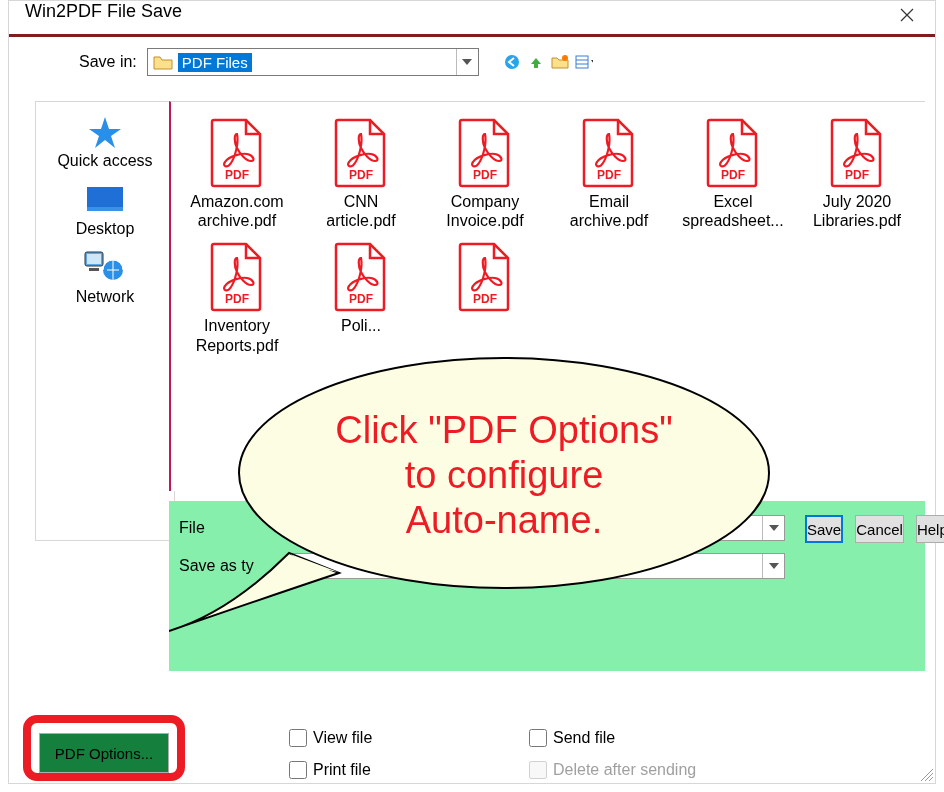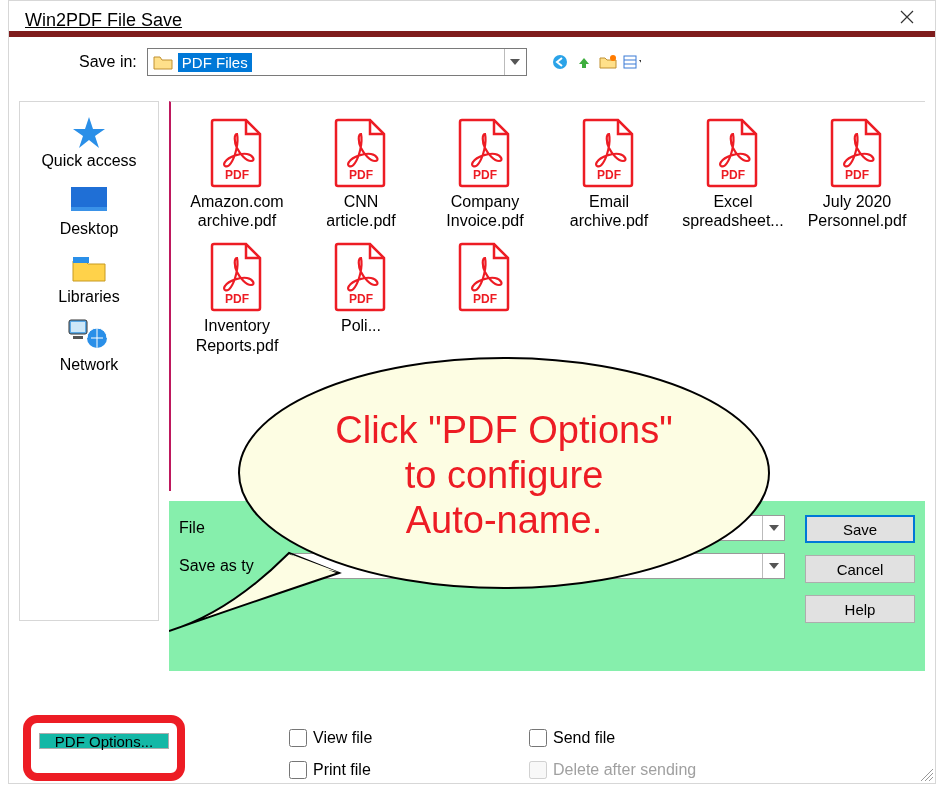--- a/index.html
+++ b/index.html
@@ -14,45 +14,44 @@
     position: relative;
   }
   .dialog {
     position: absolute;
     left: 8px; top: 0; right: 8px; bottom: 8px;
     border: 1px solid #d7d7d7;
   }
   .title-bar {
     height: 36px;
     display: flex;
-    align-items: flex-end;
+    align-items: flex-start;
     padding: 0 10px 0 16px;
-    border-bottom: 6px solid #7f1d1d;
+    border-bottom: 3px solid #7f1d1d;
     font-size: 18px;
-    text-decoration: underline;
   }
   .title-text { flex: 1; }
   .close-btn {
     width: 36px; height: 28px;
     display: flex; align-items: center; justify-content: center;
     font-size: 18px; color: #444;
   }
   .toolbar {
     height: 50px;
     display: flex;
     align-items: center;
     padding-left: 70px;
     gap: 10px;
   }
   .toolbar-label { font-size: 16px; }
   .savein-combo {
     display: flex; align-items: center;
     border: 1px solid #7a7a7a;
     height: 28px;
-    width: 380px;
+    width: 332px;
     background: #fff;
   }
   .savein-combo .folder-ic {
     width: 22px; height: 20px; margin: 0 4px;
   }
   .savein-combo .sel {
     background: #0078d7; color: #fff;
     padding: 1px 4px;
     flex: 0 0 auto;
   }
@@ -63,24 +62,24 @@
   }
   .tb-icons { display:flex; gap:6px; margin-left:14px; align-items:center; }
   .tb-icons span { width:18px; height:18px; display:inline-flex; align-items:center; justify-content:center; }
 
   .main-area {
     position: absolute;
     left: 10px; right: 10px; top: 100px; bottom: 10px;
   }
   .sidebar {
     position: absolute;
-    left: 0; top: 0; width: 140px;
+    left: 16px; top: 0; width: 140px;
     border: 1px solid #d7d7d7;
     padding-top: 10px;
-    height: 520px;
+    height: 440px;
     background:#fff;
   }
   .side-item {
     text-align: center;
     margin-bottom: 10px;
     font-size: 16px;
   }
   .side-item .ic { height: 40px; display:flex; align-items:center; justify-content:center; }
 
   .file-pane {
@@ -118,38 +117,38 @@
   }
   .row { display:flex; align-items:center; margin-bottom:12px; }
   .row-label { width: 110px; font-size:16px; }
   .row-combo {
     flex:1; height:26px; border:1px solid #999; background:#fff;
     display:flex; align-items:center; justify-content:flex-end;
   }
   .row-combo .dd { width:22px; height:100%; border-left:1px solid #bbb; display:flex;align-items:center;justify-content:center;}
   .btn-col {
     position:absolute; right:10px; top:14px; width:110px;
-    display:flex; flex-direction:column; gap:12px;
+    display:flex; flex-direction:row; gap:12px;
   }
   .btn {
     height:28px; background:#e1e1e1; border:1px solid #adadad;
     display:flex; align-items:center; justify-content:center;
     font-size:15px;
   }
   .btn.primary { border:2px solid #0078d7; }
 
   .options-area {
     position: absolute;
     left: 0; right: 0; top: 576px; bottom: 0;
   }
   .pdf-opt-btn {
     position:absolute;
     left: 20px; top: 56px;
-    width: 130px; height: 16px;
-    background:#14b8a6; border:1px solid #adadad;
+    width: 130px; height: 40px;
+    background:#15803d; border:1px solid #adadad;
     display:flex; align-items:center; justify-content:center;
     font-size:15px;
   }
   .highlight-ring {
     position:absolute;
     left: 4px; top: 38px;
     width: 162px; height: 66px;
     border: 8px solid #ed1c24;
     border-radius: 14px;
     pointer-events:none;
@@ -251,29 +250,20 @@
         <div>Quick access</div>
       </div>
       <div class="side-item">
         <div class="ic">
           <svg width="40" height="30">
               <rect x="2" y="2" width="36" height="24" fill="#1f6fd6"></rect>
               <rect x="2" y="22" width="36" height="4" fill="#3a92e8"></rect>
             </svg>
         </div>
         <div>Desktop</div>
-      </div>
-      <div class="side-item">
-        <div class="ic">
-          <svg width="40" height="34">
-              <path d="M4 10 h12 l3 3 h17 v17 h-32 z" fill="#ffd24a" stroke="#c79a20"></path>
-              <rect x="4" y="6" width="16" height="6" fill="#2a8fe8"></rect>
-            </svg>
-        </div>
-        <div>Libraries</div>
       </div>
       <div class="side-item">
         <div class="ic">
           <svg width="44" height="36">
               <rect x="2" y="2" width="18" height="14" rx="2" fill="#5aa9e6" stroke="#333"></rect>
               <rect x="4" y="4" width="14" height="10" fill="#cde7f8"></rect>
               <circle cx="30" cy="20" r="10" fill="#2a8fe8"></circle>
               <path d="M20 20 a10 10 0 0 1 20 0 M24 20 h12 M30 10 v20" stroke="#fff" stroke-width="1" fill="none"></path>
               <rect x="6" y="18" width="10" height="3" fill="#555"></rect>
             </svg>
@@ -336,21 +326,21 @@
           <div>spreadsheet...</div>
         </div>
         <div class="file-item">
           <svg class="pdf-ic" viewBox="0 0 58 70">
               <path d="M6 2 h32 l14 14 v50 a2 2 0 0 1 -2 2 h-44 a2 2 0 0 1 -2 -2 v-62 a2 2 0 0 1 2 -2 z" fill="#fff" stroke="#ed1c24" stroke-width="2.5"></path>
               <path d="M38 2 v14 h14" fill="none" stroke="#ed1c24" stroke-width="2.5"></path>
               <path d="M29 16 c-3 0 -3 8 0 14 c3 6 9 13 14 13 c5 0 2 -6 -4 -7 c-6 -1 -18 2 -22 8 c-3 4 2 7 6 1 c4 -6 8 -20 6 -29 z" fill="none" stroke="#ed1c24" stroke-width="2.2"></path>
               <text x="29" y="61" text-anchor="middle" fill="#ed1c24" font-size="12" font-weight="bold" font-family="Arial">PDF</text>
             </svg>
           <div>July 2020</div>
-          <div>Personnel.pdf</div>
+          <div>Libraries.pdf</div>
         </div>
         <div class="file-item">
           <svg class="pdf-ic" viewBox="0 0 58 70">
               <path d="M6 2 h32 l14 14 v50 a2 2 0 0 1 -2 2 h-44 a2 2 0 0 1 -2 -2 v-62 a2 2 0 0 1 2 -2 z" fill="#fff" stroke="#ed1c24" stroke-width="2.5"></path>
               <path d="M38 2 v14 h14" fill="none" stroke="#ed1c24" stroke-width="2.5"></path>
               <path d="M29 16 c-3 0 -3 8 0 14 c3 6 9 13 14 13 c5 0 2 -6 -4 -7 c-6 -1 -18 2 -22 8 c-3 4 2 7 6 1 c4 -6 8 -20 6 -29 z" fill="none" stroke="#ed1c24" stroke-width="2.2"></path>
               <text x="29" y="61" text-anchor="middle" fill="#ed1c24" font-size="12" font-weight="bold" font-family="Arial">PDF</text>
             </svg>
           <div>Inventory</div>
           <div>Reports.pdf</div>

